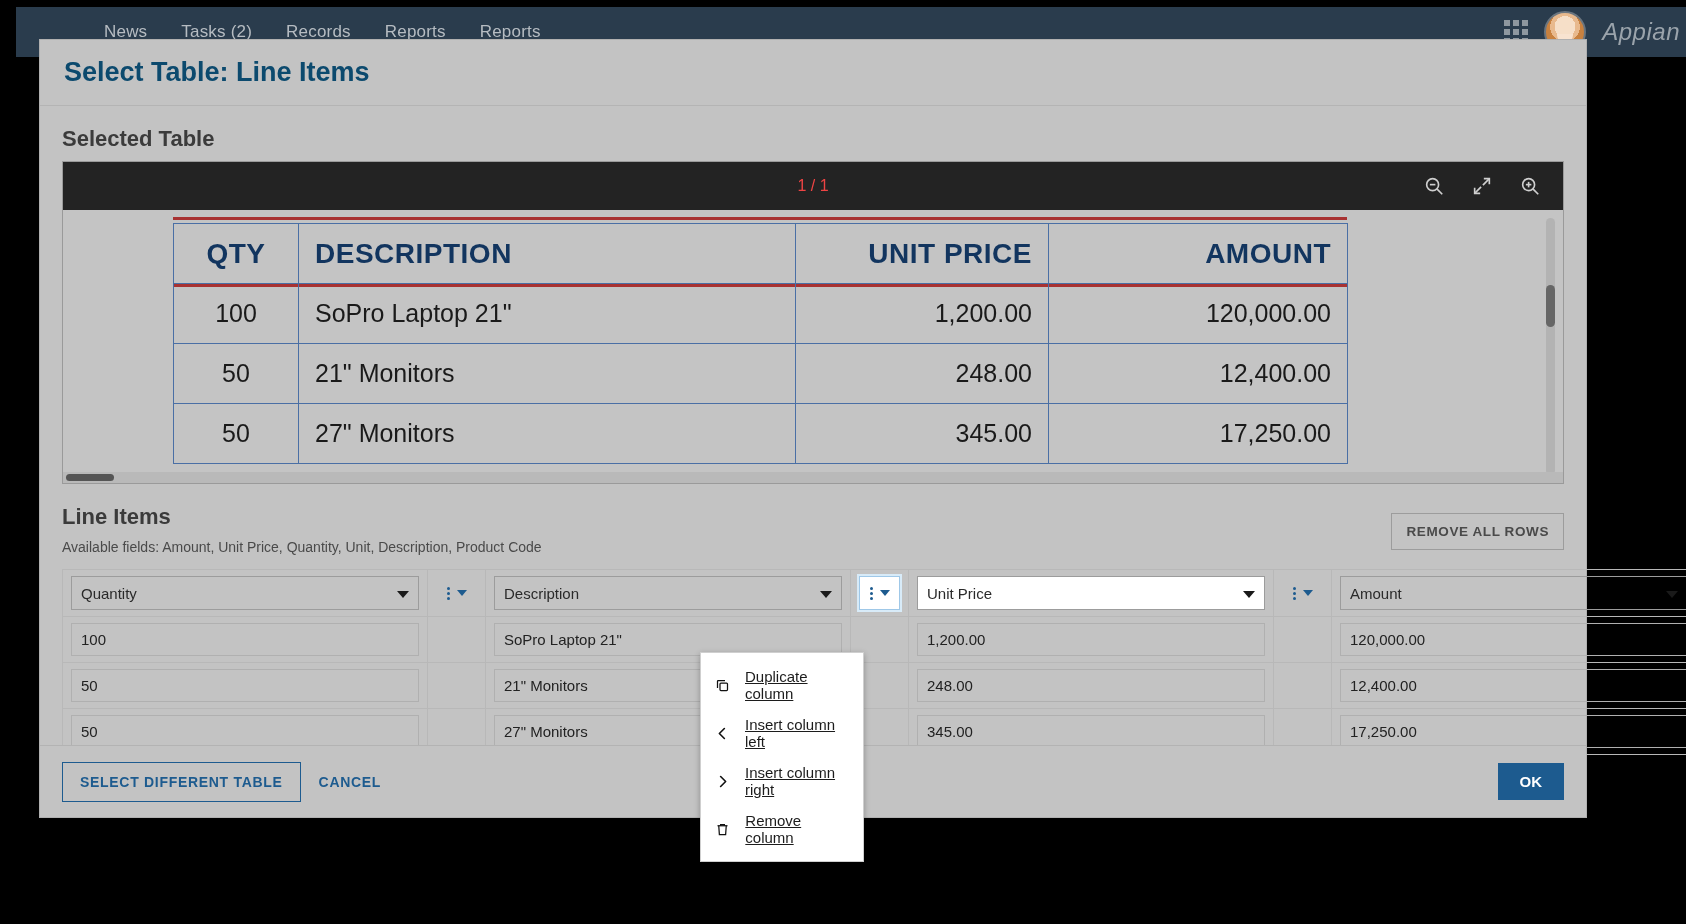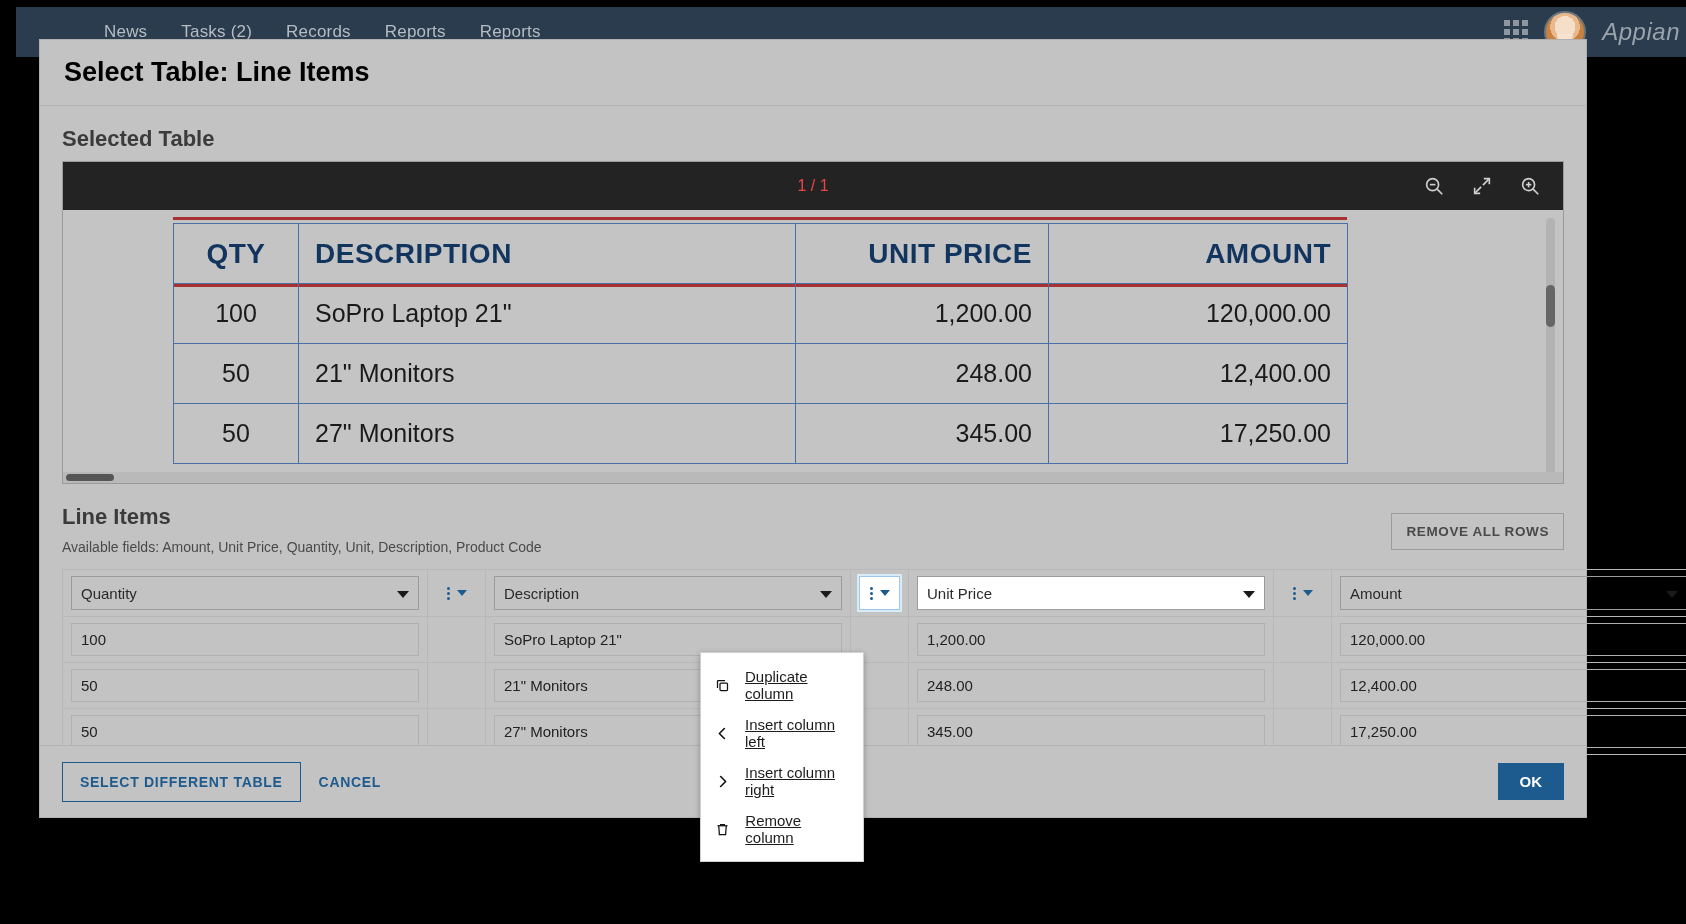--- a/index.html
+++ b/index.html
@@ -39,21 +39,21 @@
 
   
   .modal {
     position: absolute; left: 40px; top: 40px; width: 1546px; height: 777px;
     background: #c3c3c3; box-shadow: 0 0 0 1px #b0b0b0;
   }
   .modal-header {
     height: 66px; display: flex; align-items: center; padding: 0 24px;
     border-bottom: 1px solid #b4b4b4;
   }
-  .modal-title { font-size: 27px; font-weight: bold; color: #000000; }
+  .modal-title { font-size: 27px; font-weight: bold; color: #0c4a6e; }
 
   .modal-body { position: relative; padding: 0 22px; }
 
   .section-label { font-size: 22px; font-weight: bold; color: #3b3b3b; margin: 20px 0 9px 0; }
 
   
   .doc-viewer { border: 1px solid #9a9a9a; background: #c6c6c6; }
   .doc-toolbar {
     height: 48px; background: #232323; display: flex; align-items: center;
     justify-content: center; position: relative;

